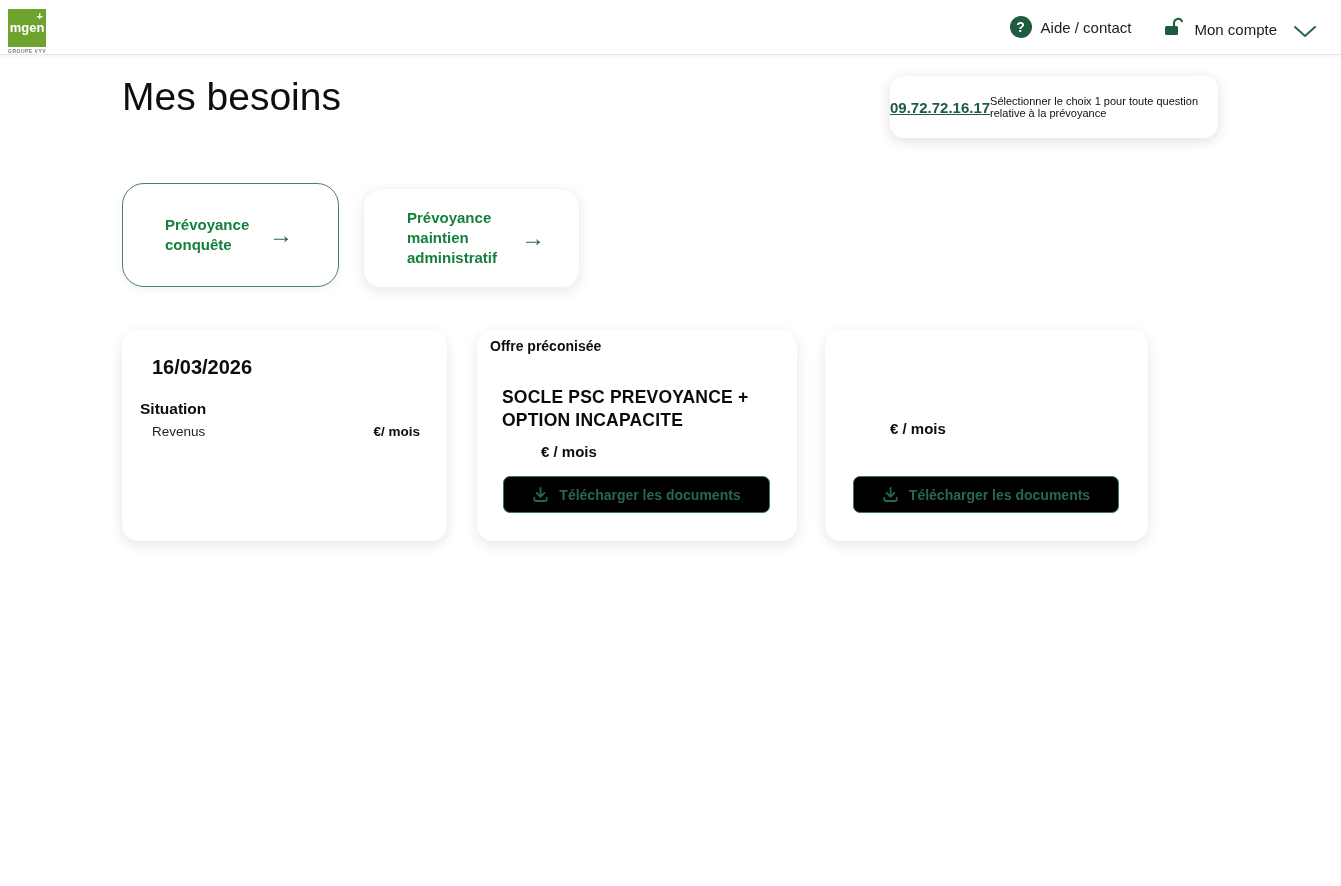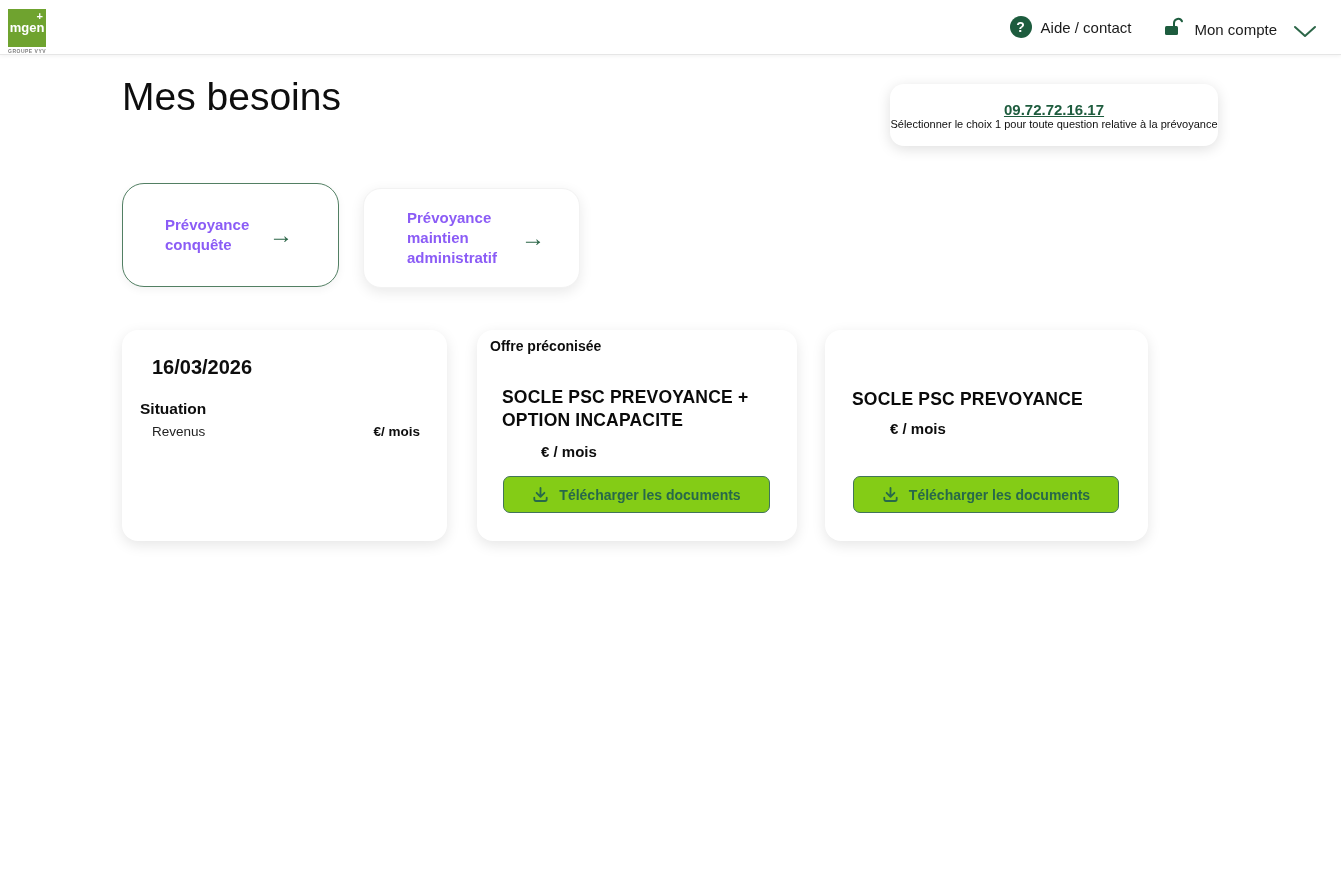--- a/index.html
+++ b/index.html
@@ -61,26 +61,26 @@
     position: absolute;
     left: 122px; top: 75px;
     font-size: 39px;
     font-weight: 400;
     color: #0e0e0e;
   }
 
   
   .phone-card {
     position: absolute;
-    left: 890px; top: 84px;
+    left: 890px; top: 76px;
     width: 328px; height: 62px;
     background: #fff;
     border-radius: 14px;
     box-shadow: 0 3px 14px rgba(0,0,0,0.13);
-    display: flex; flex-direction: column;
+    display: flex; flex-direction: row;
     align-items: center; justify-content: center;
     gap: 0;
     z-index: 2;
   }
   .phone-number {
     font-size: 15px; font-weight: bold;
     color: #1e5c3e;
     text-decoration: underline;
     cursor: pointer;
   }
@@ -106,21 +106,21 @@
     left: 363px; top: 188px;
     width: 217px; height: 100px;
     border: 1px solid #f2f2f2;
     border-radius: 18px;
     box-shadow: 0 4px 14px rgba(0,0,0,0.09);
     padding-left: 43px;
   }
   .tab-label {
     font-size: 15px; font-weight: bold;
     line-height: 20px;
-    color: #8b5cf6;
+    color: #15803d;
   }
   .tab-1 .tab-label { width: 86px; }
   .tab-2 .tab-label { width: 96px; }
   .tab-arrow {
     font-size: 24px;
     color: #2c6648;
     margin-left: 18px;
     font-weight: 400;
   }
 
@@ -166,21 +166,21 @@
   .offer-price { position: absolute; font-size: 15px; font-weight: bold; color: #0d0d0d; }
   .offer-1 .offer-price { top: 113px; left: 64px; }
   .offer-2 .offer-price { top: 90px; left: 65px; }
 
   .dl-btn {
     position: absolute;
     top: 146px;
     height: 37px;
     display: flex; align-items: center; justify-content: center;
     gap: 10px;
-    background: #84cc16;
+    background: #000000;
     border: 1px solid #41745a;
     border-radius: 7px;
     color: #27684a;
     font-family: "Liberation Sans", sans-serif;
     font-size: 14px; font-weight: bold;
     cursor: pointer;
   }
   .offer-1 .dl-btn { left: 26px; width: 267px; }
   .offer-2 .dl-btn { left: 28px; width: 266px; }
 </style>
@@ -250,21 +250,20 @@
     <button class="dl-btn">
       <svg width="17" height="17" viewBox="0 0 17 17">
         <path d="M8.5 2 v8.2 M4.6 6.8 l3.9 4 3.9 -4" fill="none" stroke="#27684a" stroke-width="1.8" stroke-linecap="round" stroke-linejoin="round"></path>
         <path d="M2.3 11.6 v1.7 a1.7 1.7 0 0 0 1.7 1.7 h9 a1.7 1.7 0 0 0 1.7 -1.7 v-1.7" fill="none" stroke="#27684a" stroke-width="1.8" stroke-linecap="round"></path>
       </svg>
       <span>Télécharger les documents</span>
     </button>
   </div>
 
   <div class="card offer-2">
-    <div class="offer-title">SOCLE PSC PREVOYANCE</div>
     <div class="offer-price">€ / mois</div>
     <button class="dl-btn">
       <svg width="17" height="17" viewBox="0 0 17 17">
         <path d="M8.5 2 v8.2 M4.6 6.8 l3.9 4 3.9 -4" fill="none" stroke="#27684a" stroke-width="1.8" stroke-linecap="round" stroke-linejoin="round"></path>
         <path d="M2.3 11.6 v1.7 a1.7 1.7 0 0 0 1.7 1.7 h9 a1.7 1.7 0 0 0 1.7 -1.7 v-1.7" fill="none" stroke="#27684a" stroke-width="1.8" stroke-linecap="round"></path>
       </svg>
       <span>Télécharger les documents</span>
     </button>
   </div>
 

